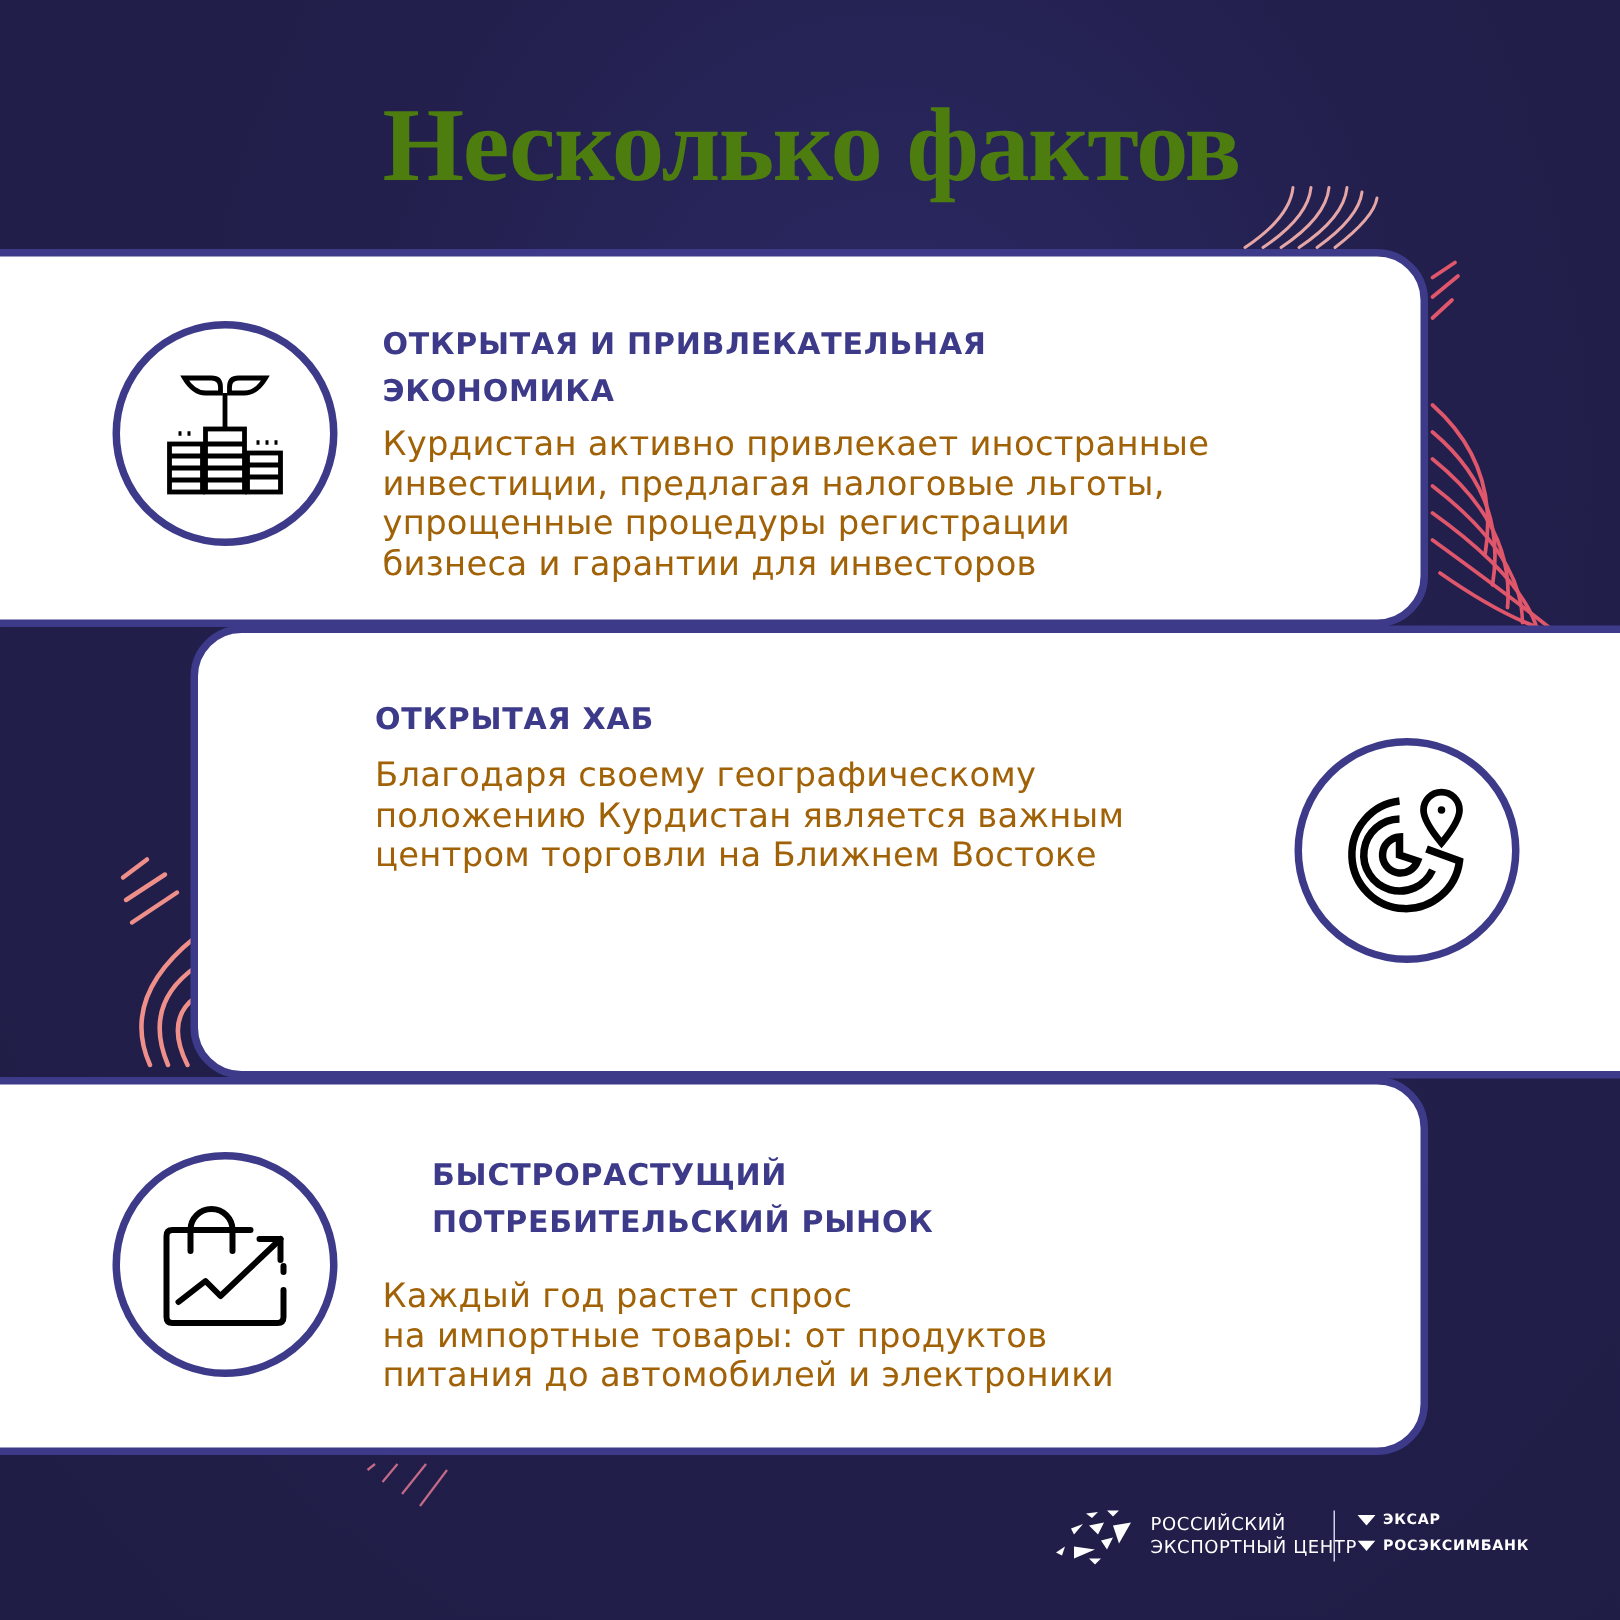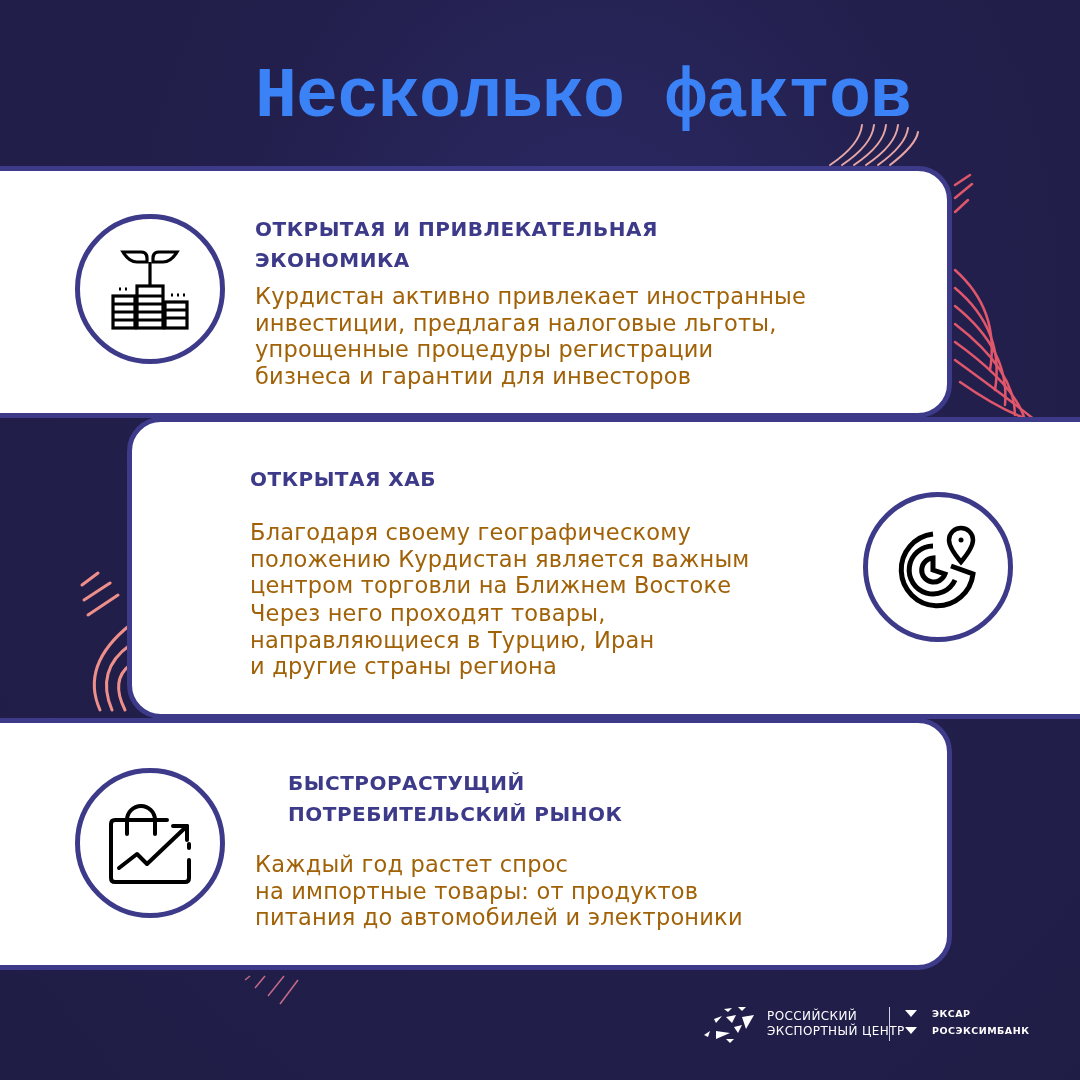--- a/index.html
+++ b/index.html
@@ -5,23 +5,23 @@
   * { box-sizing: border-box; margin: 0; padding: 0; }
   html, body { width: 1080px; height: 1080px; overflow: hidden; }
   body {
     position: relative;
     background: radial-gradient(ellipse at 55% 30%, #2c2a66 0%, #221f4c 45%, #1f1c45 100%);
     font-family: "DejaVu Sans", sans-serif;
   }
   .deco { position: absolute; pointer-events: none; }
   .title {
     position: absolute; left: 255px; top: 58px;
-    font-family: Liberation Mono, monospace;
+    font-family: Liberation Serif, serif;
     font-weight: bold; font-size: 70px; letter-spacing: -1px;
-    color: #3b82f6; white-space: nowrap;
+    color: #4d7c0f; white-space: nowrap;
   }
   .card {
     position: absolute; background: #ffffff;
     border: 5px solid #3d3a8a;
   }
   .card-1 { left: -10px; top: 166px; width: 962px; height: 252px; border-radius: 0 34px 34px 0; }
   .card-2 { left: 127px; top: 417px; width: 963px; height: 302px; border-radius: 34px 0 0 34px; }
   .card-3 { left: -10px; top: 718px; width: 962px; height: 252px; border-radius: 0 34px 34px 0; }
   .icon-circle {
     position: absolute; width: 150px; height: 150px; border-radius: 50%;
@@ -36,21 +36,21 @@
   .body-text {
     position: absolute; color: #a16207; font-size: 22.5px; line-height: 26.5px;
     white-space: pre-line; letter-spacing: 0.2px;
   }
   .footer { position: absolute; left: 700px; top: 1003px; width: 340px; height: 50px; }
   .footer .org-name {
     position: absolute; left: 67px; top: 6px; color: #fff; font-size: 12px;
     line-height: 15px; white-space: pre-line; letter-spacing: 0.4px;
   }
   .footer .divider { position: absolute; left: 189px; top: 4px; width: 1px; height: 34px; background: #cfd0e6; }
-  .footer .partner { position: absolute; left: 205px; color: #fff; font-size: 9.5px; letter-spacing: 0.5px; font-weight: bold; display: flex; align-items: center; gap: 15px; }
+  .footer .partner { position: absolute; left: 205px; color: #fff; font-size: 9.5px; letter-spacing: 0.5px; font-weight: bold; display: flex; align-items: center; gap: 5px; }
 </style>
 </head>
 <body>
 
 <svg class="deco" style="left:800px;top:120px" width="260" height="320" viewBox="0 0 260 320">
   <g stroke="#e7a6a6" stroke-width="2" fill="none" stroke-linecap="round">
     <path d="M30 45 Q60 25 62 5"></path>
       <path d="M42 45 Q72 25 74 5"></path>
       <path d="M54 45 Q84 25 86 5"></path>
     <path d="M66 45 Q96 25 98 5"></path>
@@ -109,26 +109,23 @@
   <h2 class="heading" style="left:260px;top:43px;">ОТКРЫТАЯ И ПРИВЛЕКАТЕЛЬНАЯ
 ЭКОНОМИКА</h2>
   <p class="body-text" style="left:260px;top:112px;">Курдистан активно привлекает иностранные
 инвестиции, предлагая налоговые льготы,
 упрощенные процедуры регистрации
 бизнеса и гарантии для инвесторов</p>
 </section>
 
 <section class="card card-2">
   <h2 class="heading" style="left:118px;top:42px;">ОТКРЫТАЯ ХАБ</h2>
-  <p class="body-text" style="left:118px;top:82px;margin-top:15px;">Благодаря своему географическому
+  <p class="body-text" style="left:118px;top:82px;">Благодаря своему географическому
 положению Курдистан является важным
 центром торговли на Ближнем Востоке</p>
-  <p class="body-text" style="left:118px;top:178px;">Через него проходят товары,
-направляющиеся в Турцию, Иран
-и другие страны региона</p>
   <div class="icon-circle" style="left:731px;top:70px;">
     <svg width="90" height="90" viewBox="0 0 90 90" fill="none" stroke="#000" stroke-width="5">
       <path d="M40 12 A36 36 0 1 0 80 52 L58 44"></path>
       <path d="M40 24 A24 24 0 1 0 62 58"></path>
       <path d="M40 36 A12 12 0 1 0 52 52 L40 48 Z"></path>
       <path d="M68 40 C58 28 56 22 56 18 A12 12 0 0 1 80 18 C80 22 78 28 68 40Z" stroke-width="4.5"></path>
       <circle cx="68" cy="18" r="2.5" fill="#000" stroke="none"></circle>
     </svg>
   </div>
 </section>

